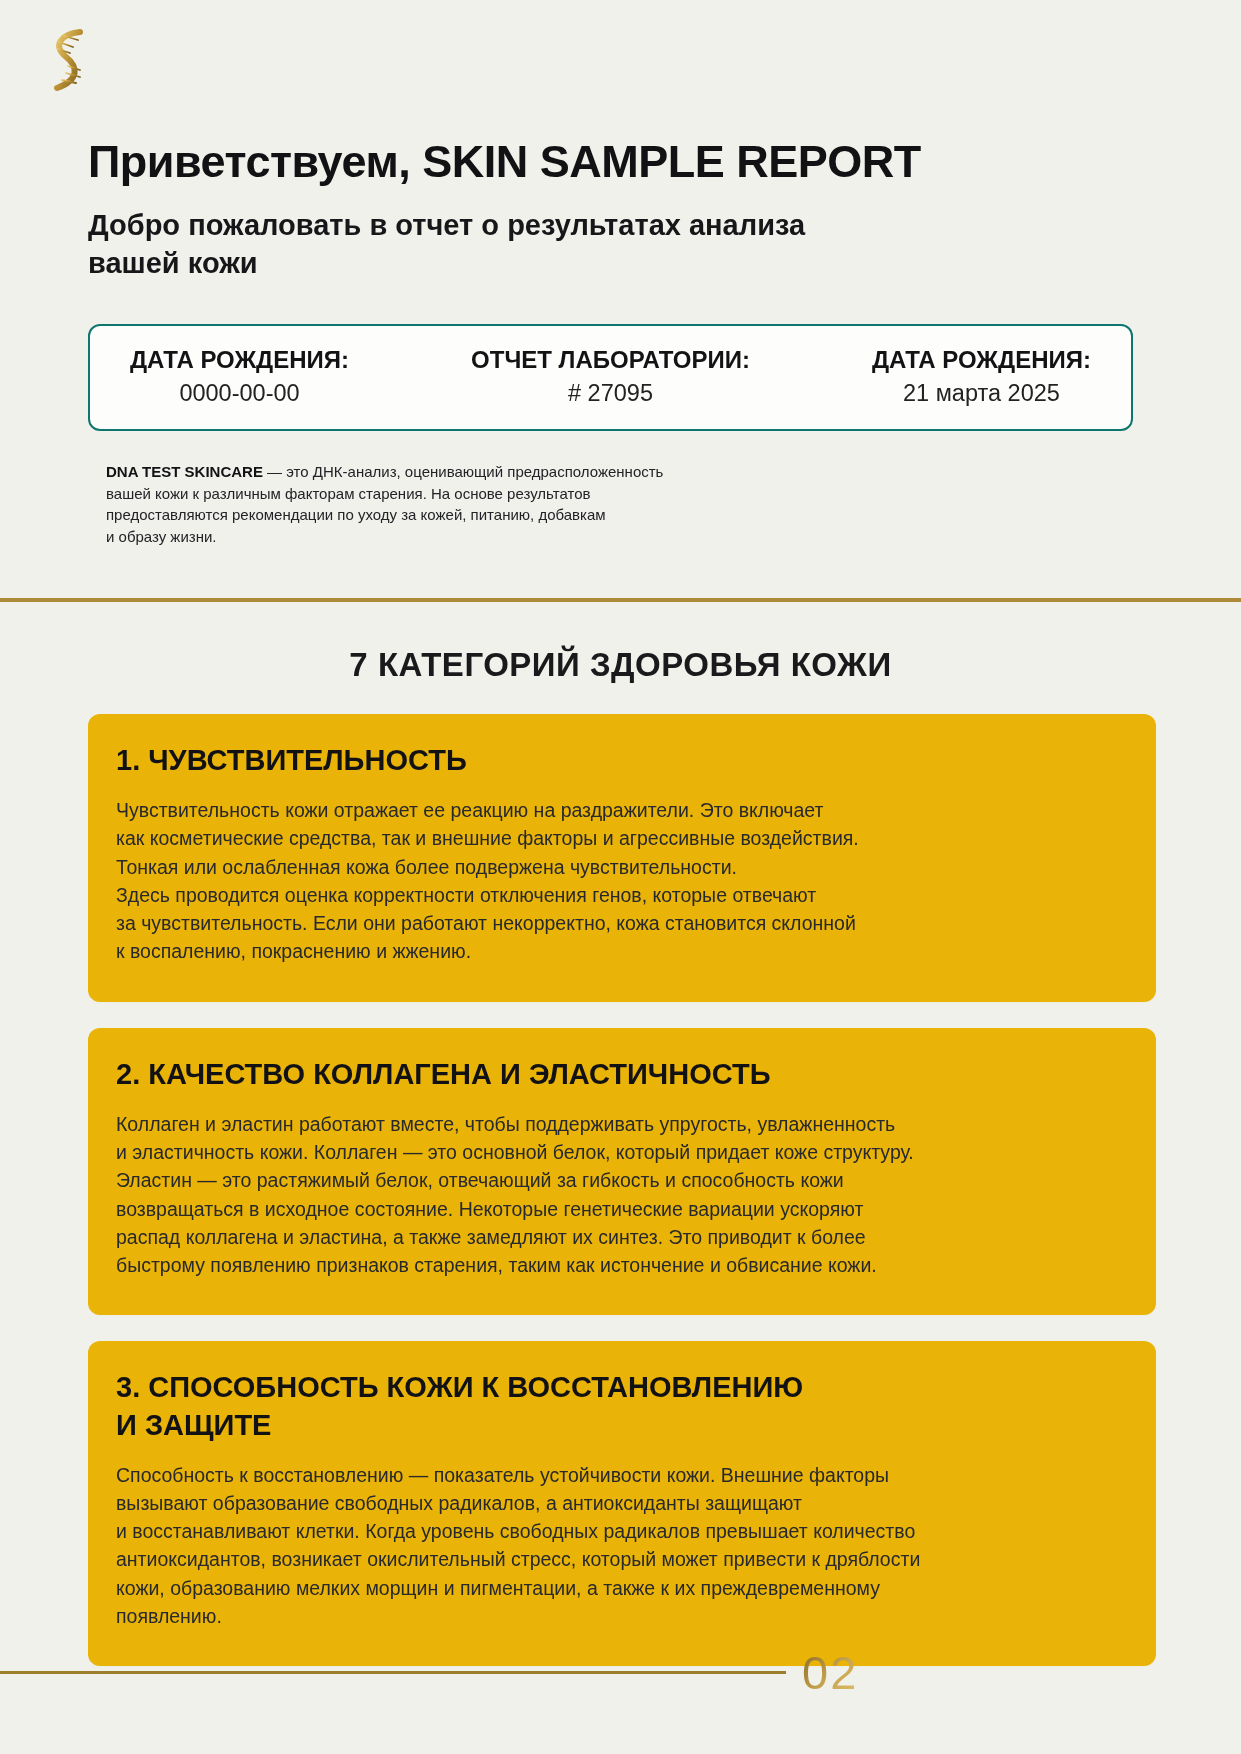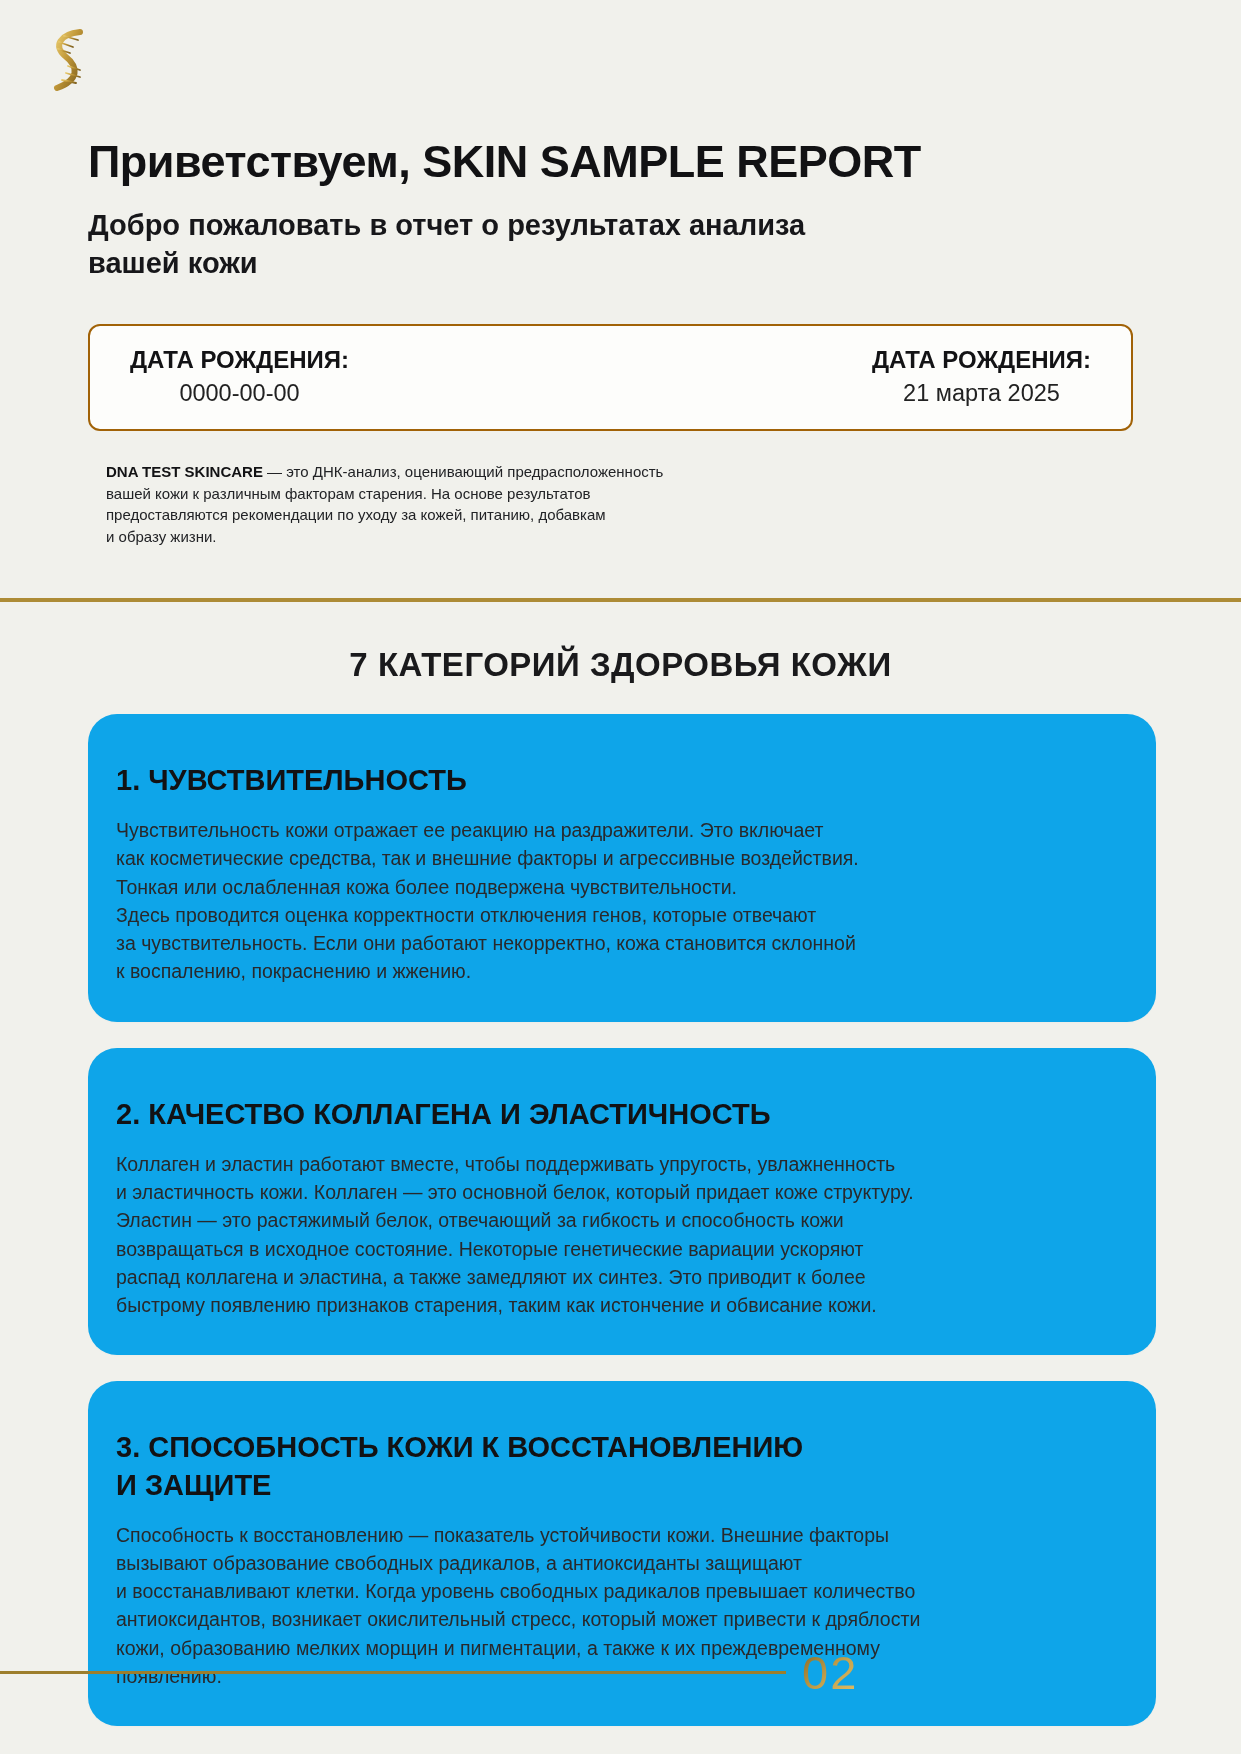--- a/index.html
+++ b/index.html
@@ -37,21 +37,21 @@
     line-height: 1.32;
     color: #17171a;
     white-space: pre-line;
   }
 
   
   .info-box {
     margin-top: 42px;
     width: 1045px;
     background: #fdfdfb;
-    border: 2px solid #a16207;
+    border: 2px solid #0f766e;
     border-radius: 12px;
     padding: 20px 40px 22px 40px;
     display: flex;
     justify-content: space-between;
   }
   .info-item { text-align: center; }
   .info-label { font-size: 24px; font-weight: 800; color: #131315; }
   .info-value { margin-top: 6px; font-size: 23.5px; font-weight: 400; color: #222; }
 
   
@@ -80,23 +80,23 @@
   .categories { position: absolute; top: 646px; left: 0; width: 100%; }
   .section-heading {
     text-align: center;
     font-size: 33px;
     font-weight: 700;
     letter-spacing: 0.5px;
     color: #1a1a1c;
   }
   .cards { width: 1068px; margin: 30px auto 0 auto; margin-left: 88px; }
   .card {
-    background: #0ea5e9;
-    border-radius: 29px;
-    padding: 48px 30px 36px 28px;
+    background: #eab308;
+    border-radius: 12px;
+    padding: 28px 30px 36px 28px;
     margin-bottom: 26px;
     box-shadow: 0 1px 2px rgba(0,0,0,0.02);
   }
   .card-title {
     font-size: 29px;
     font-weight: 800;
     color: #121214;
     line-height: 1.28;
     white-space: pre-line;
   }
@@ -160,20 +160,24 @@
     <h1 class="page-title">Приветствуем, SKIN SAMPLE REPORT</h1>
     <h2 class="page-subtitle">Добро пожаловать в отчет о результатах анализа
 вашей кожи</h2>
 
     <div class="info-box">
       <div class="info-item">
         <div class="info-label">ДАТА РОЖДЕНИЯ:</div>
         <div class="info-value">0000-00-00</div>
       </div>
       <div class="info-item">
+        <div class="info-label">ОТЧЕТ ЛАБОРАТОРИИ:</div>
+        <div class="info-value"># 27095</div>
+      </div>
+      <div class="info-item">
         <div class="info-label">ДАТА РОЖДЕНИЯ:</div>
         <div class="info-value">21 марта 2025</div>
       </div>
     </div>
 
     <p class="intro"><span class="lead">DNA TEST SKINCARE</span><span> — это ДНК-анализ, оценивающий предрасположенность
 вашей кожи к различным факторам старения. На основе результатов
 предоставляются рекомендации по уходу за кожей, питанию, добавкам
 и образу жизни.</span></p>
   </div>

